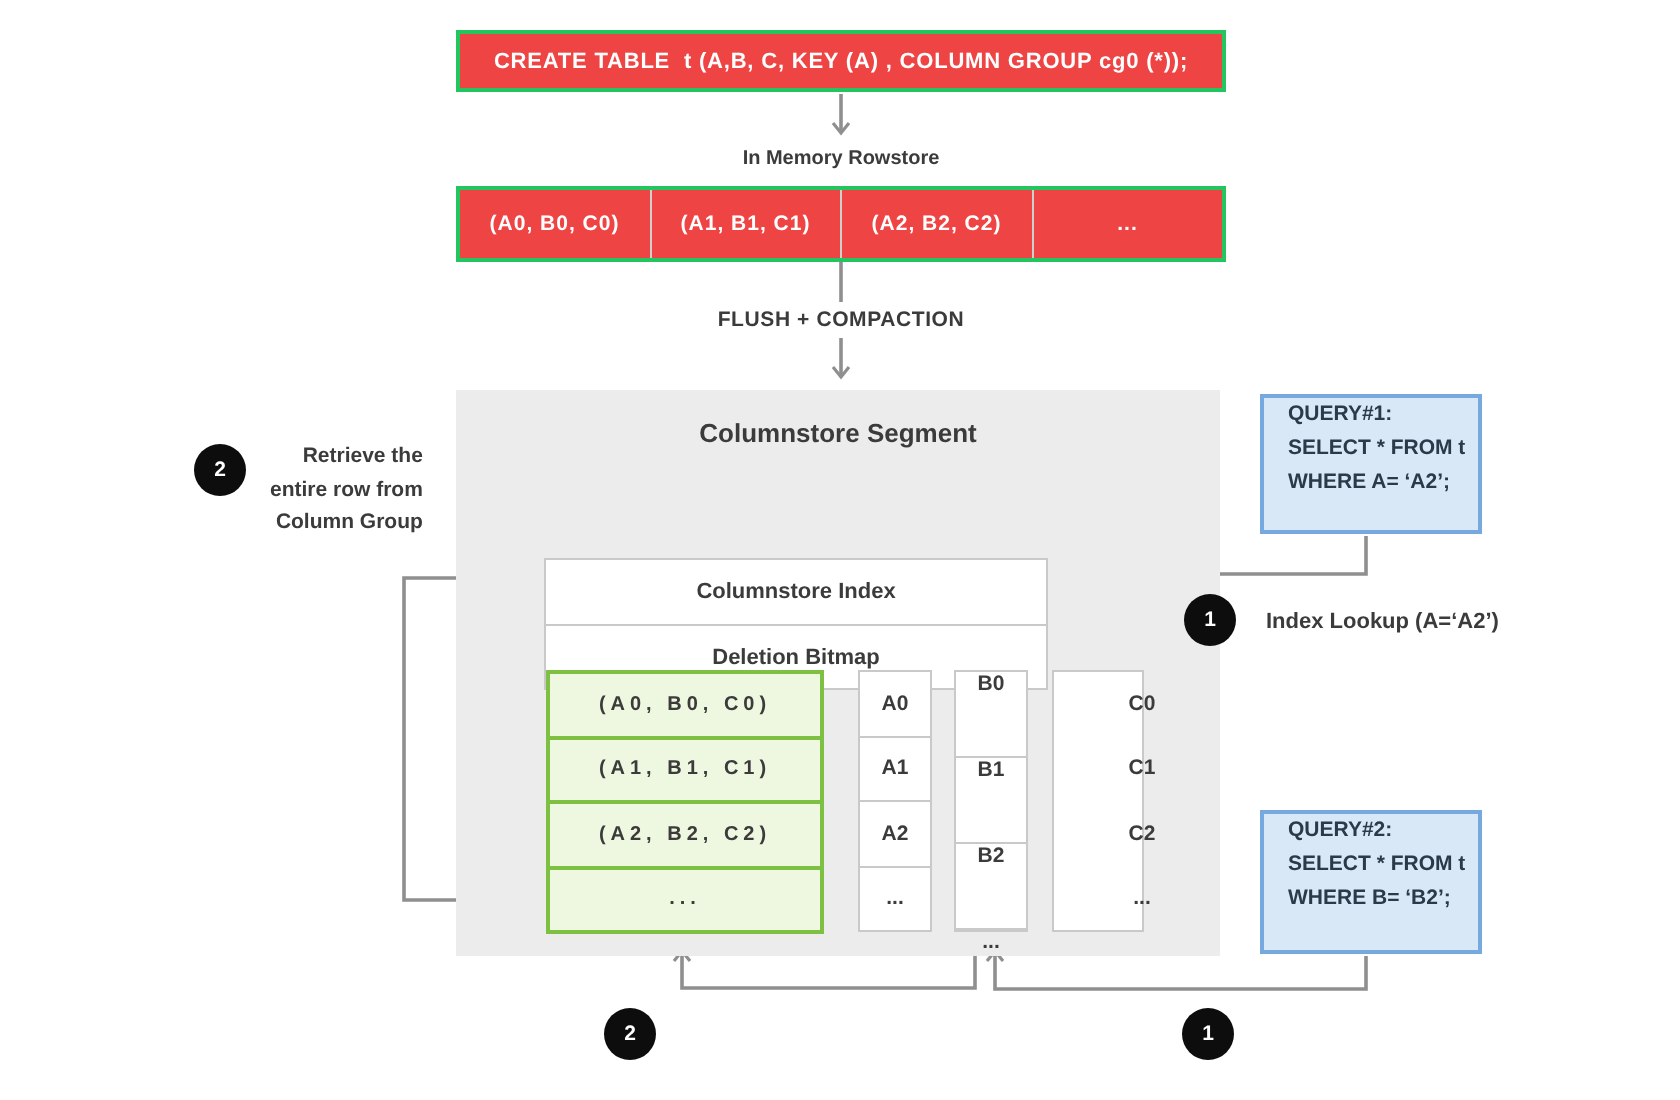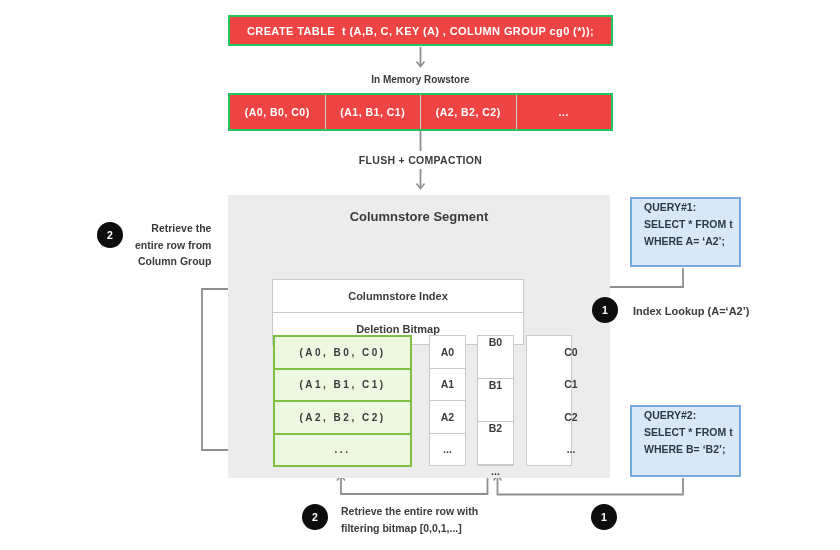--- a/index.html
+++ b/index.html
@@ -132,20 +132,16 @@
   <div class="abs note" style="left:633px;top:303px;font-size:11px;">Index Lookup (A=‘A2’)</div>
 
   <div class="abs step-circle" style="left:97px;top:222px;">2</div>
   <div class="abs note" style="left:135px;top:220px;text-align:right;">
     <div>Retrieve the</div>
     <div>entire row from</div>
     <div>Column Group</div>
   </div>
 
   <div class="abs step-circle" style="left:302px;top:504px;">2</div>
-  <div class="abs note" style="left:341px;top:503px;">
-    <div>Retrieve the entire row with</div>
-    <div>filtering bitmap [0,0,1,...]</div>
-  </div>
 
   <div class="abs step-circle" style="left:591px;top:504px;">1</div>
 
 </div>
 
 </body></html>

